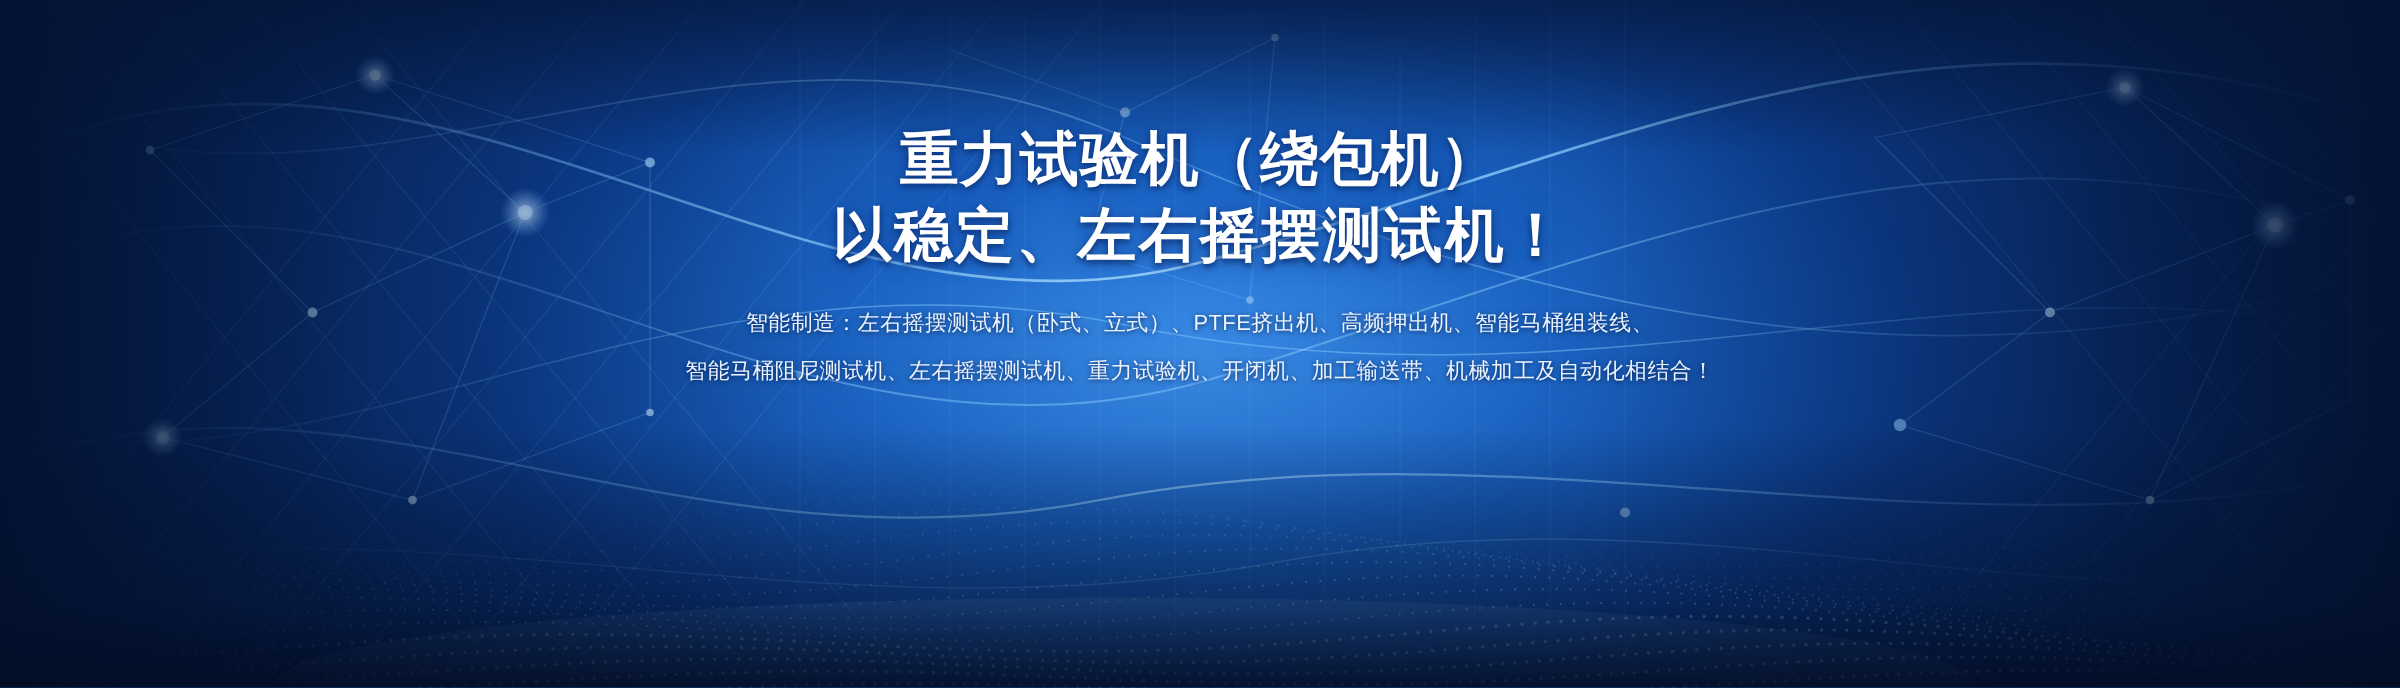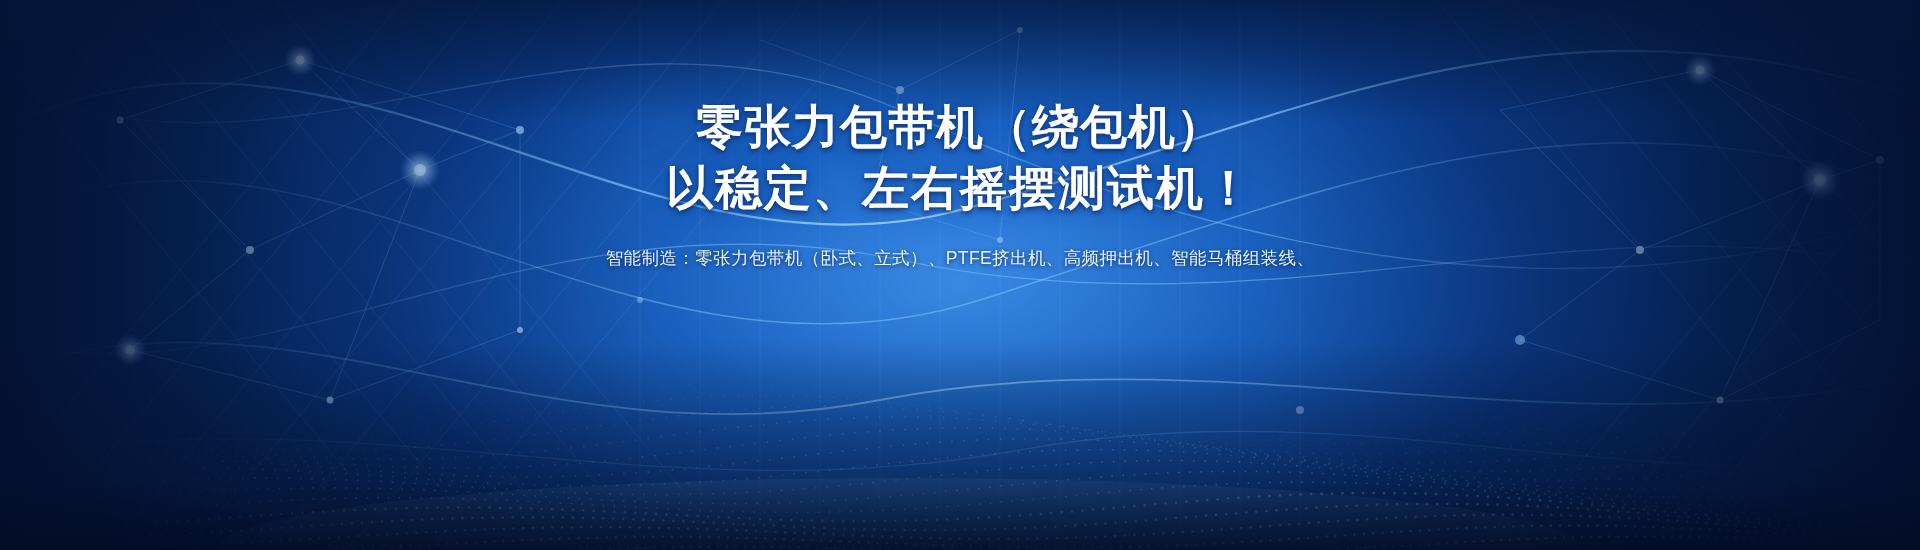--- a/index.html
+++ b/index.html
@@ -2852,21 +2852,22 @@
     </g>
 
     <ellipse cx="900" cy="548" rx="680" ry="70" fill="#8ed6ff" opacity=".16"></ellipse>
   </svg>
 
   <div class="bg-vign"></div>
   <div class="bg-vign2"></div>
 
   <div class="content">
     <div class="headline">
-      <div class="l1">零张力包带机（绕包机）</div>
+      <div class="l1">重力试验机（绕包机）</div>
       <div class="l2">以稳定、左右摇摆测试机！</div>
     </div>
     <div class="subwrap">
-      <div class="subline">智能制造：零张力包带机（卧式、立式）、PTFE挤出机、高频押出机、智能马桶组装线、</div>
+      <div class="subline">智能制造：左右摇摆测试机（卧式、立式）、PTFE挤出机、高频押出机、智能马桶组装线、</div>
+      <div class="subline">智能马桶阻尼测试机、左右摇摆测试机、重力试验机、开闭机、加工输送带、机械加工及自动化相结合！</div>
     </div>
   </div>
 
 </div>
 
 </body></html>

